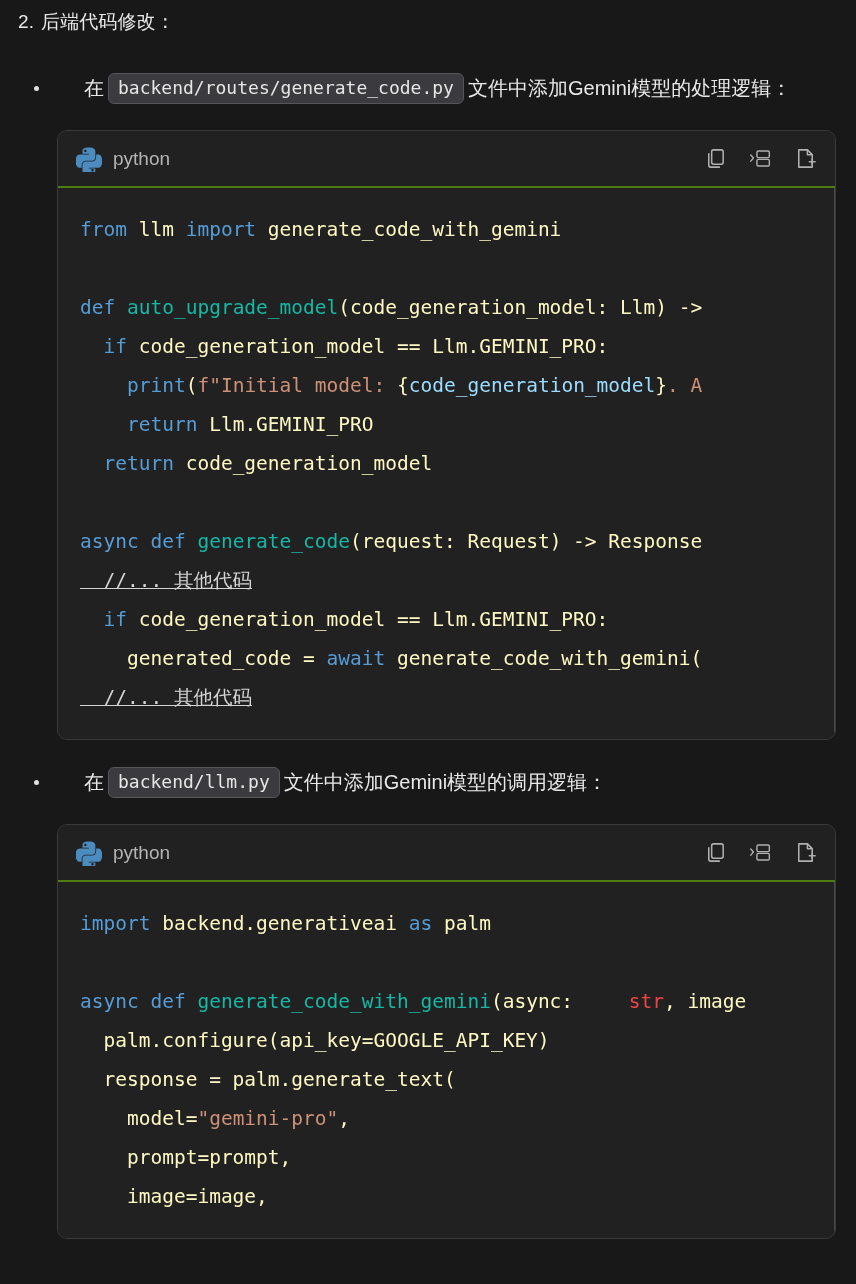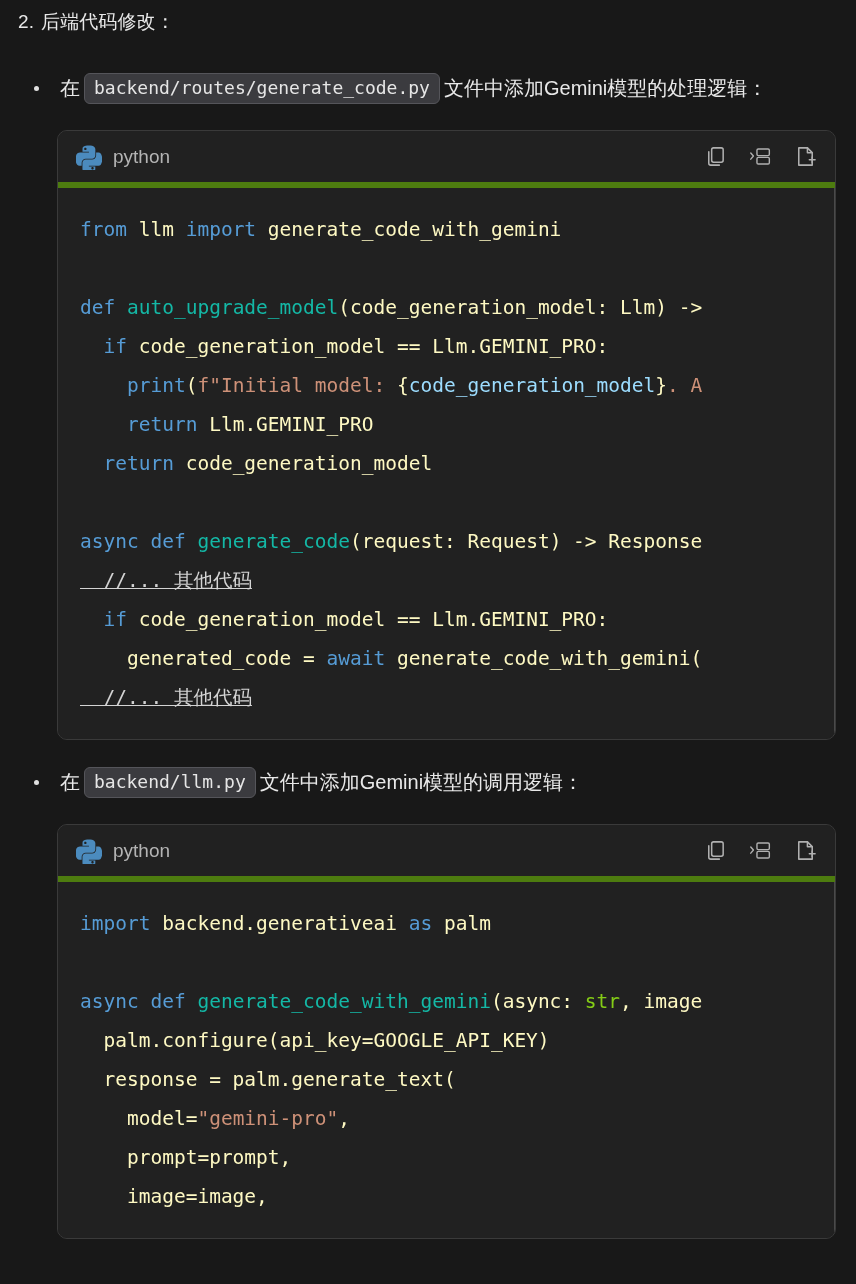--- a/index.html
+++ b/index.html
@@ -42,21 +42,21 @@
   }
 
   
   .bullet-list {
     margin: 0;
     padding: 0;
     list-style: none;
   }
   .bullet-item {
     position: relative;
-    padding-left: 60px;
+    padding-left: 84px;
     font-size: 20px;
     line-height: 40px;
     color: #e8e8e8;
   }
   .bullet-item::before {
     content: "";
     position: absolute;
     left: 34px;
     top: 18px;
     width: 5px;
@@ -90,21 +90,21 @@
     border: 1px solid #3a3a3a;
     border-radius: 10px;
     overflow: hidden;
   }
   .code-header {
     height: 57px;
     display: flex;
     align-items: center;
     padding: 0 18px 0 18px;
     background: #212121;
-    border-bottom: 6px solid #4d7c0f;
+    border-bottom: 2px solid #4d7c0f;
   }
   .lang-logo {
     width: 26px;
     height: 26px;
     flex: 0 0 26px;
     margin-right: 11px;
     display: block;
   }
   .lang-name {
     font-size: 19px;
@@ -139,21 +139,21 @@
     line-height: 39px;
     color: #e0e0e0;
     white-space: pre;
     overflow: hidden;
     tab-size: 2;
   }
   
   .kw   { color: #569cd6; }   
   .fn   { color: #14b8a6; }   
   .str  { color: #ce9178; }   
-  .typ  { color: #84cc16; }   
+  .typ  { color: #ef4444; margin-left: 44px; }   
   .var  { color: #9cdcfe; }   
   .pun  { color: #fef9c3; }
   .cmt  { color: #d4d4d4; text-decoration: underline; }
 
   .scroll-edge {
     position: absolute;
     top: 0;
     bottom: 0;
     right: 0;
     width: 1px;

